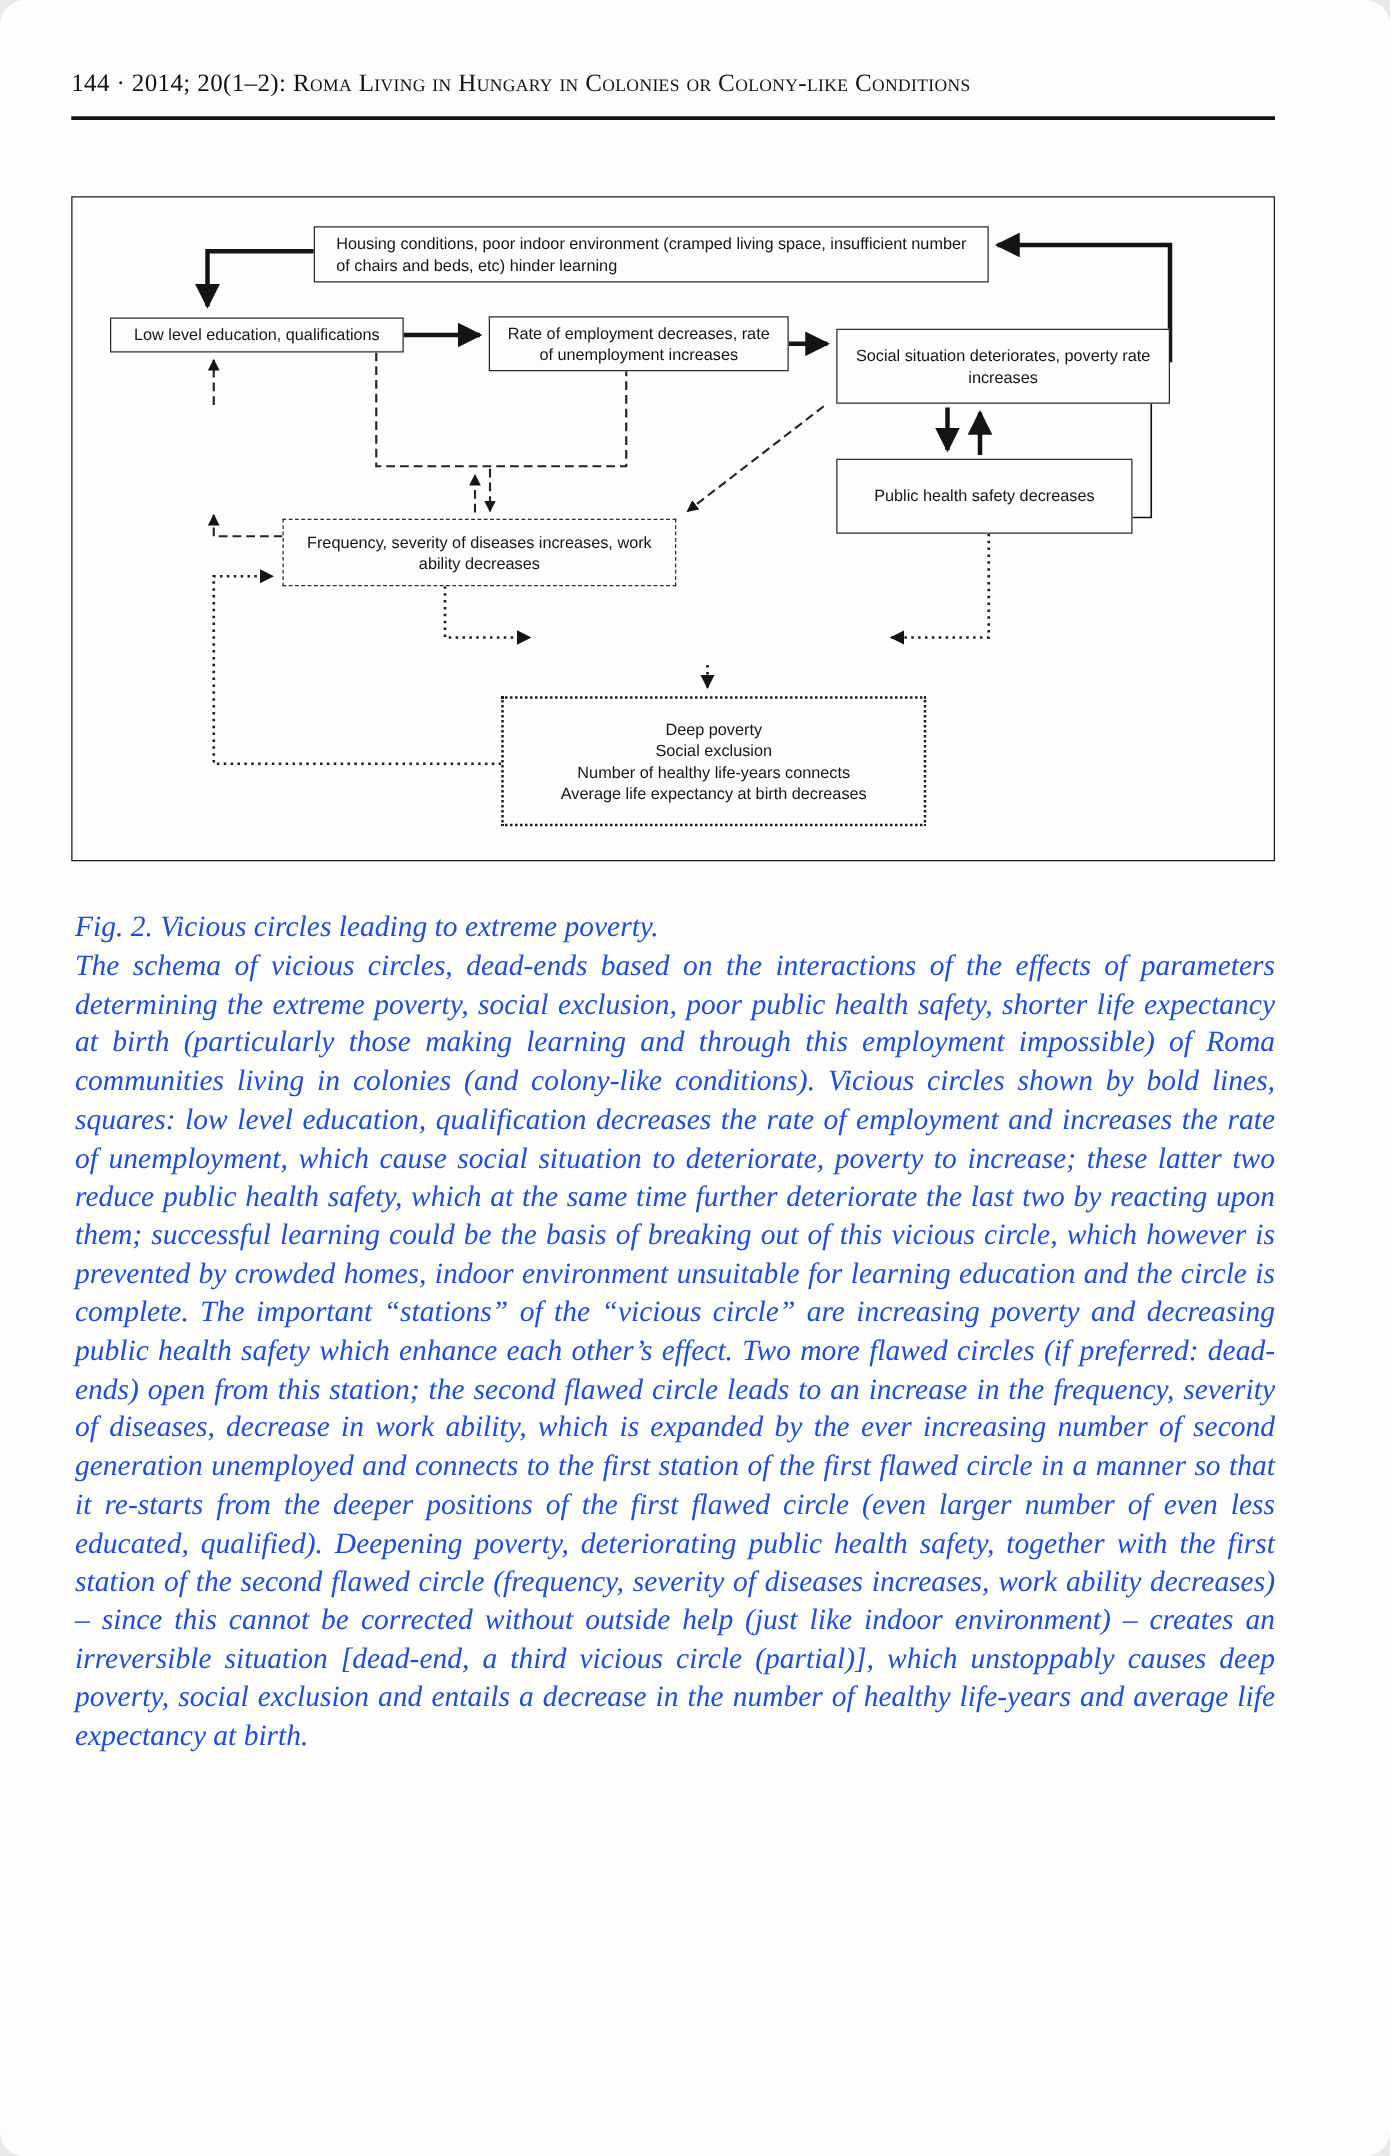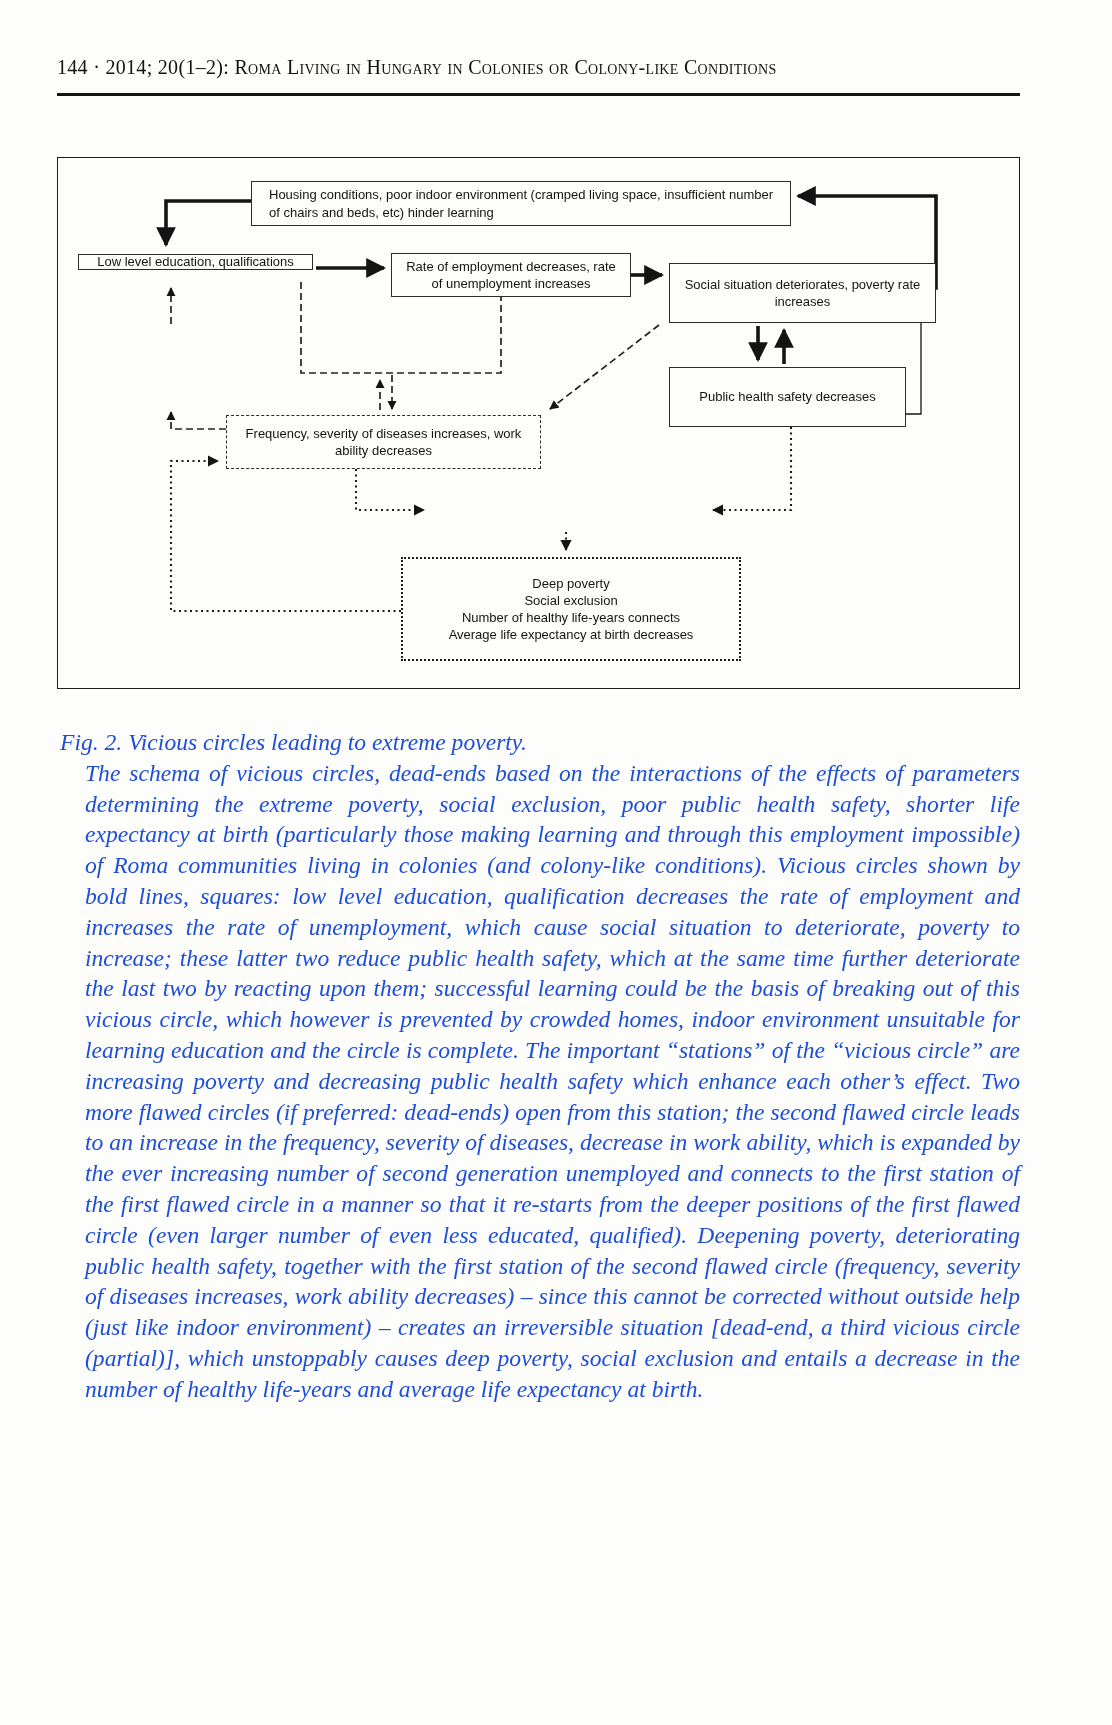--- a/index.html
+++ b/index.html
@@ -1,39 +1,39 @@
 <!DOCTYPE html>
 <html><head>
 <meta charset="utf-8">
 <style>
   * { margin:0; padding:0; box-sizing:border-box; }
   html,body { background:#e9e9e9; }
   body { width:1112px; font-family:"Liberation Serif", serif; }
-  .page { position:relative; width:1112px; height:1725px; background:#fdfdfb; overflow:hidden; }
+  .page { position:relative; width:1112px; height:1725px; background:#fdfdfb; overflow:hidden;border-radius:20px; }
 
   .page-header { position:absolute; left:57px; top:56px; width:963px; font-size:20px; color:#121212; letter-spacing:0.3px; white-space:nowrap; }
   .smallcaps { font-variant:small-caps; }
   .header-rule { position:absolute; left:57px; top:93px; width:963px; height:3px; background:#141414; }
 
   .diagram { position:absolute; left:57px; top:157px; width:963px; height:532px; border:1.6px solid #1c1c1c; background:#fdfdfb; }
   .arrows { position:absolute; left:0; top:0; width:963px; height:532px; }
 
   .dbox { position:absolute; background:#fdfdfb; border:1.3px solid #2b2b2b;
           display:flex; flex-direction:column; align-items:center; justify-content:center;
           text-align:center; font-family:"Liberation Sans", sans-serif; font-size:13px;
           line-height:1.32; color:#141414; padding:3px 9px; }
   .dashed { border:1.7px dashed #2b2b2b; }
   .dotted { border:2.6px dotted #1c1c1c; }
   .ta-left { text-align:left; align-items:flex-start;padding-left:17px; }
   .dbox sup { font-size:9px; line-height:0; }
 
   .caption { position:absolute; left:60px; top:727px; width:960px; font-style:italic;
              font-size:23.6px; line-height:30.8px; color:#1d4ed8; }
   .cap-title { text-align:left; }
-  .cap-body { text-align:justify;margin-left:25px; }
+  .cap-body { text-align:justify; }
 </style>
 </head>
 <body>
 
 <div class="page">
 
   <header class="page-header"><span>144 · 2014; 20(1–2): </span><span class="smallcaps">Roma Living in Hungary in Colonies or Colony-like Conditions</span></header>
   <div class="header-rule"></div>
 
   <figure class="diagram">
@@ -72,21 +72,21 @@
         <path d="M 733 269 V 352 H 655" marker-end="url(#arr)"></path>
         <path d="M 508 374 V 392" marker-end="url(#arr)"></path>
         <path d="M 343 453 H 113 V 303 H 160" marker-end="url(#arr)"></path>
       </g>
     </svg>
 
     <div class="dbox ta-left" style="left:193px; top:23px; width:540px; height:45px;">
       <span>Housing conditions, poor indoor environment (cramped living space, insufficient number of chairs and beds, etc) hinder learning</span>
     </div>
 
-    <div class="dbox" style="left:20px; top:96px; width:235px; height:16px;">
+    <div class="dbox" style="left:30px; top:96px; width:235px; height:28px;">
       <span>Low level education, qualifications</span>
     </div>
 
     <div class="dbox" style="left:333px; top:95px; width:240px; height:44px;">
       <span>Rate of employment decreases, rate of unemployment increases</span>
     </div>
 
     <div class="dbox" style="left:611px; top:105px; width:267px; height:60px;">
       <span>Social situation deteriorates, poverty rate increases</span>
     </div>

